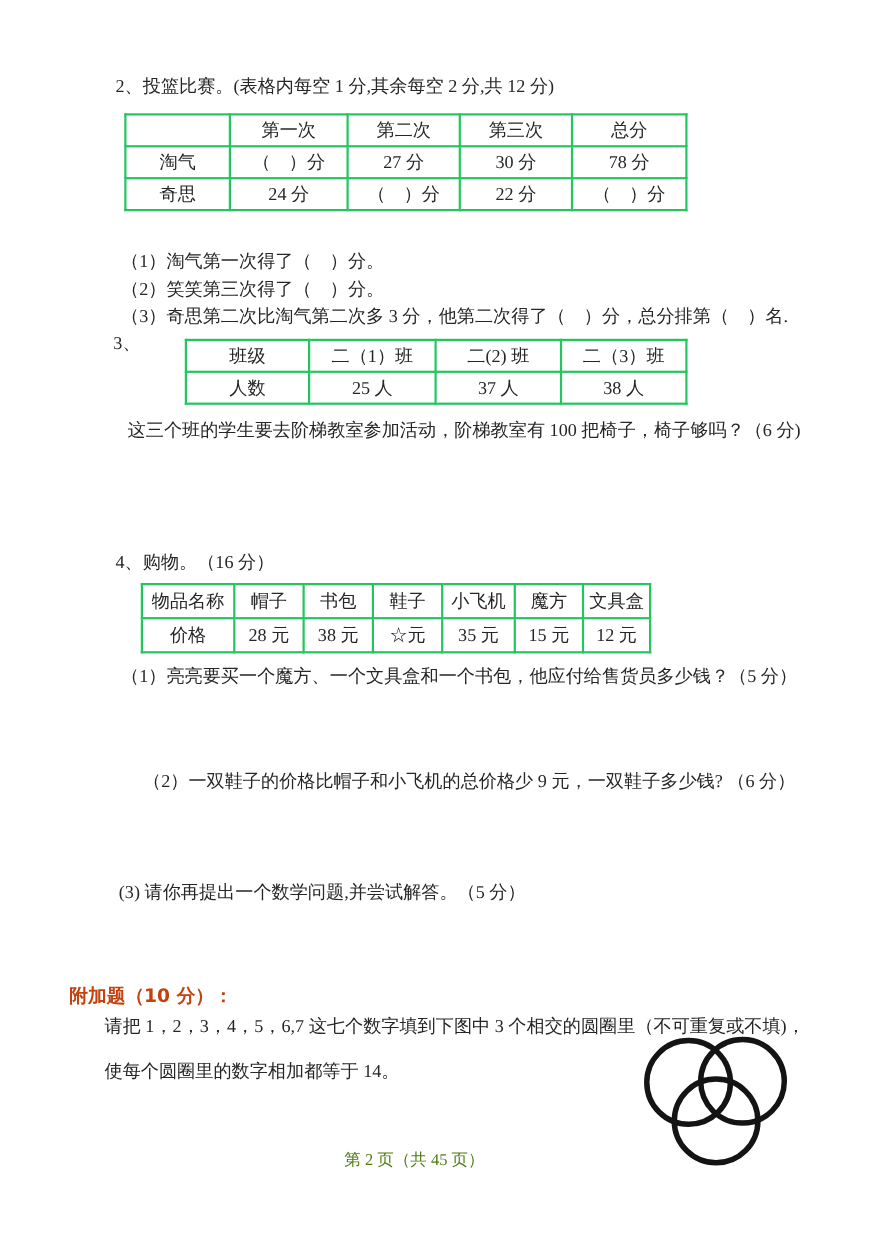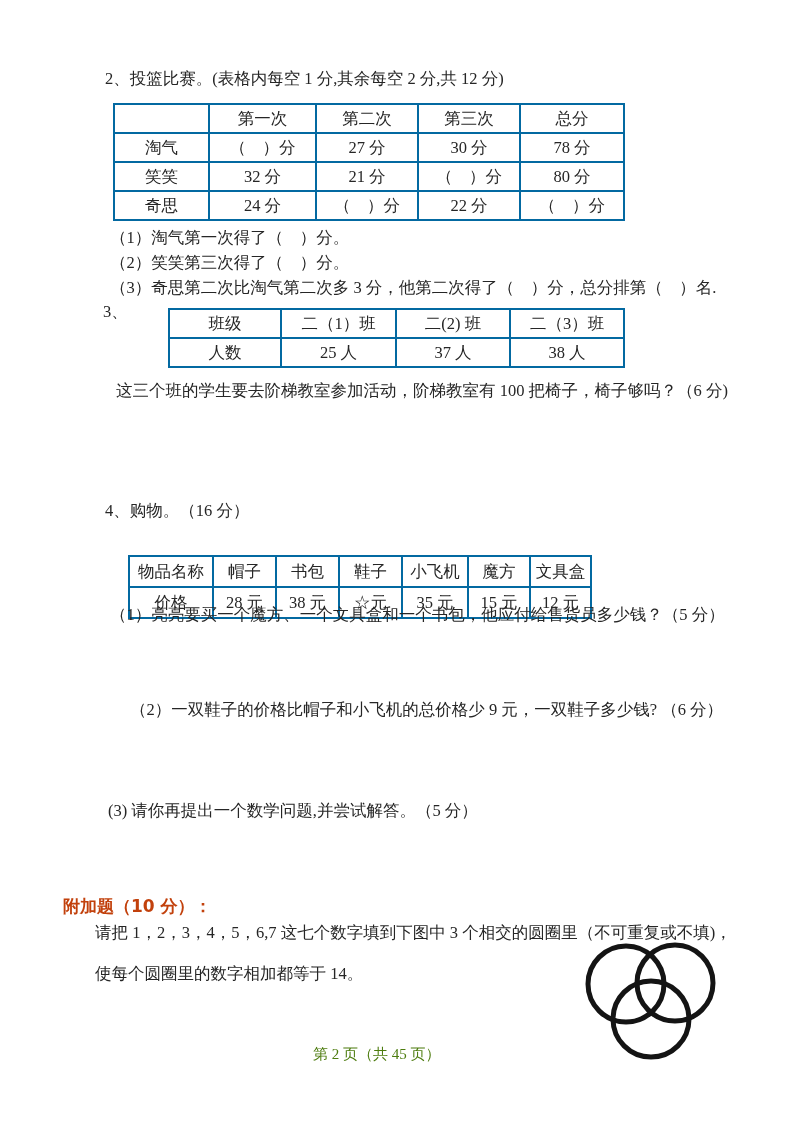--- a/index.html
+++ b/index.html
@@ -23,33 +23,33 @@
     font-weight: bold;
     font-size: 17px;
     color: #c2410c;
   }
   table.tbl {
     position: absolute;
     border-collapse: collapse;
     table-layout: fixed;
   }
   table.tbl td {
-    border: 2px solid #0369a1;
+    border: 2px solid #22c55e;
     text-align: center;
     vertical-align: middle;
     font-size: 16.5px;
     padding: 0;
     white-space: pre;
     color: #262626;
   }
   .t1 { left: 113px; top: 103px; width: 510px; }
   .t1 tr { height: 29px; }
   .t2 { left: 168px; top: 308px; width: 455px; }
   .t2 tr { height: 29px; }
-  .t3 { left: 128px; top: 530px; width: 462px; margin-top: 25px; }
+  .t3 { left: 128px; top: 530px; width: 462px; }
   .t3 tr { height: 31px; }
   .venn {
     position: absolute;
     left: 577px;
     top: 938px;
   }
   .watermark {
     position: absolute;
     left: 283px;
     top: 1049px;
@@ -89,27 +89,20 @@
         <td>第二次</td>
         <td>第三次</td>
         <td>总分</td>
       </tr>
       <tr>
         <td>淘气</td>
         <td>（    ）分</td>
         <td>27 分</td>
         <td>30 分</td>
         <td>78 分</td>
-      </tr>
-      <tr>
-        <td>笑笑</td>
-        <td>32 分</td>
-        <td>21 分</td>
-        <td>（    ）分</td>
-        <td>80 分</td>
       </tr>
       <tr>
         <td>奇思</td>
         <td>24 分</td>
         <td>（    ）分</td>
         <td>22 分</td>
         <td>（    ）分</td>
       </tr>
     </tbody>
   </table>

